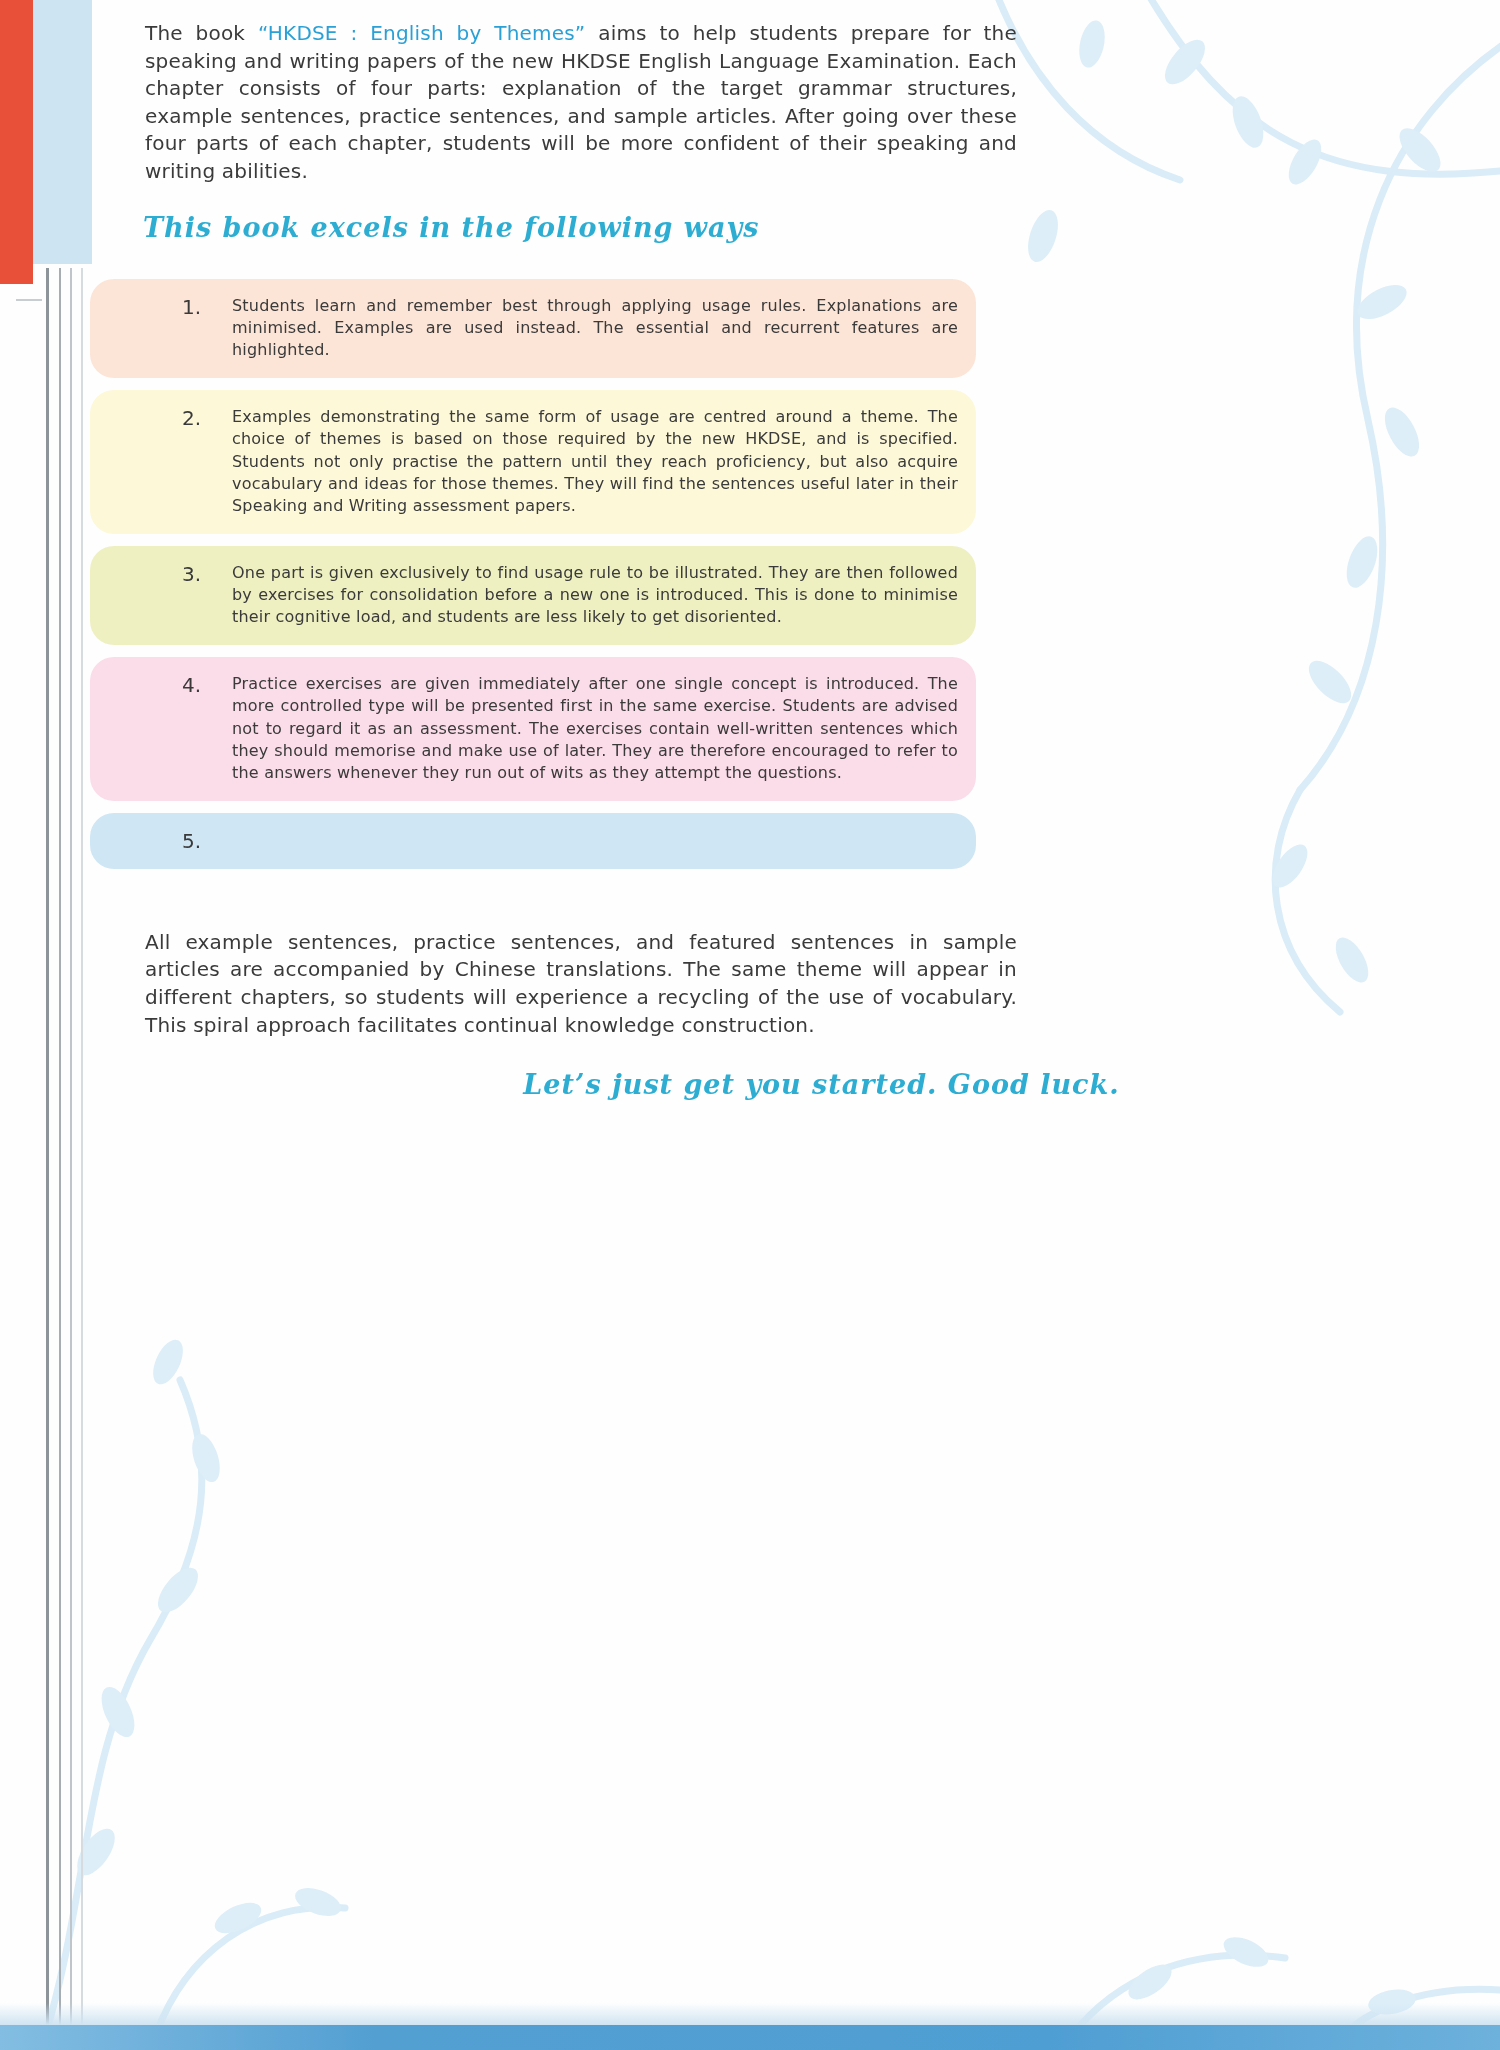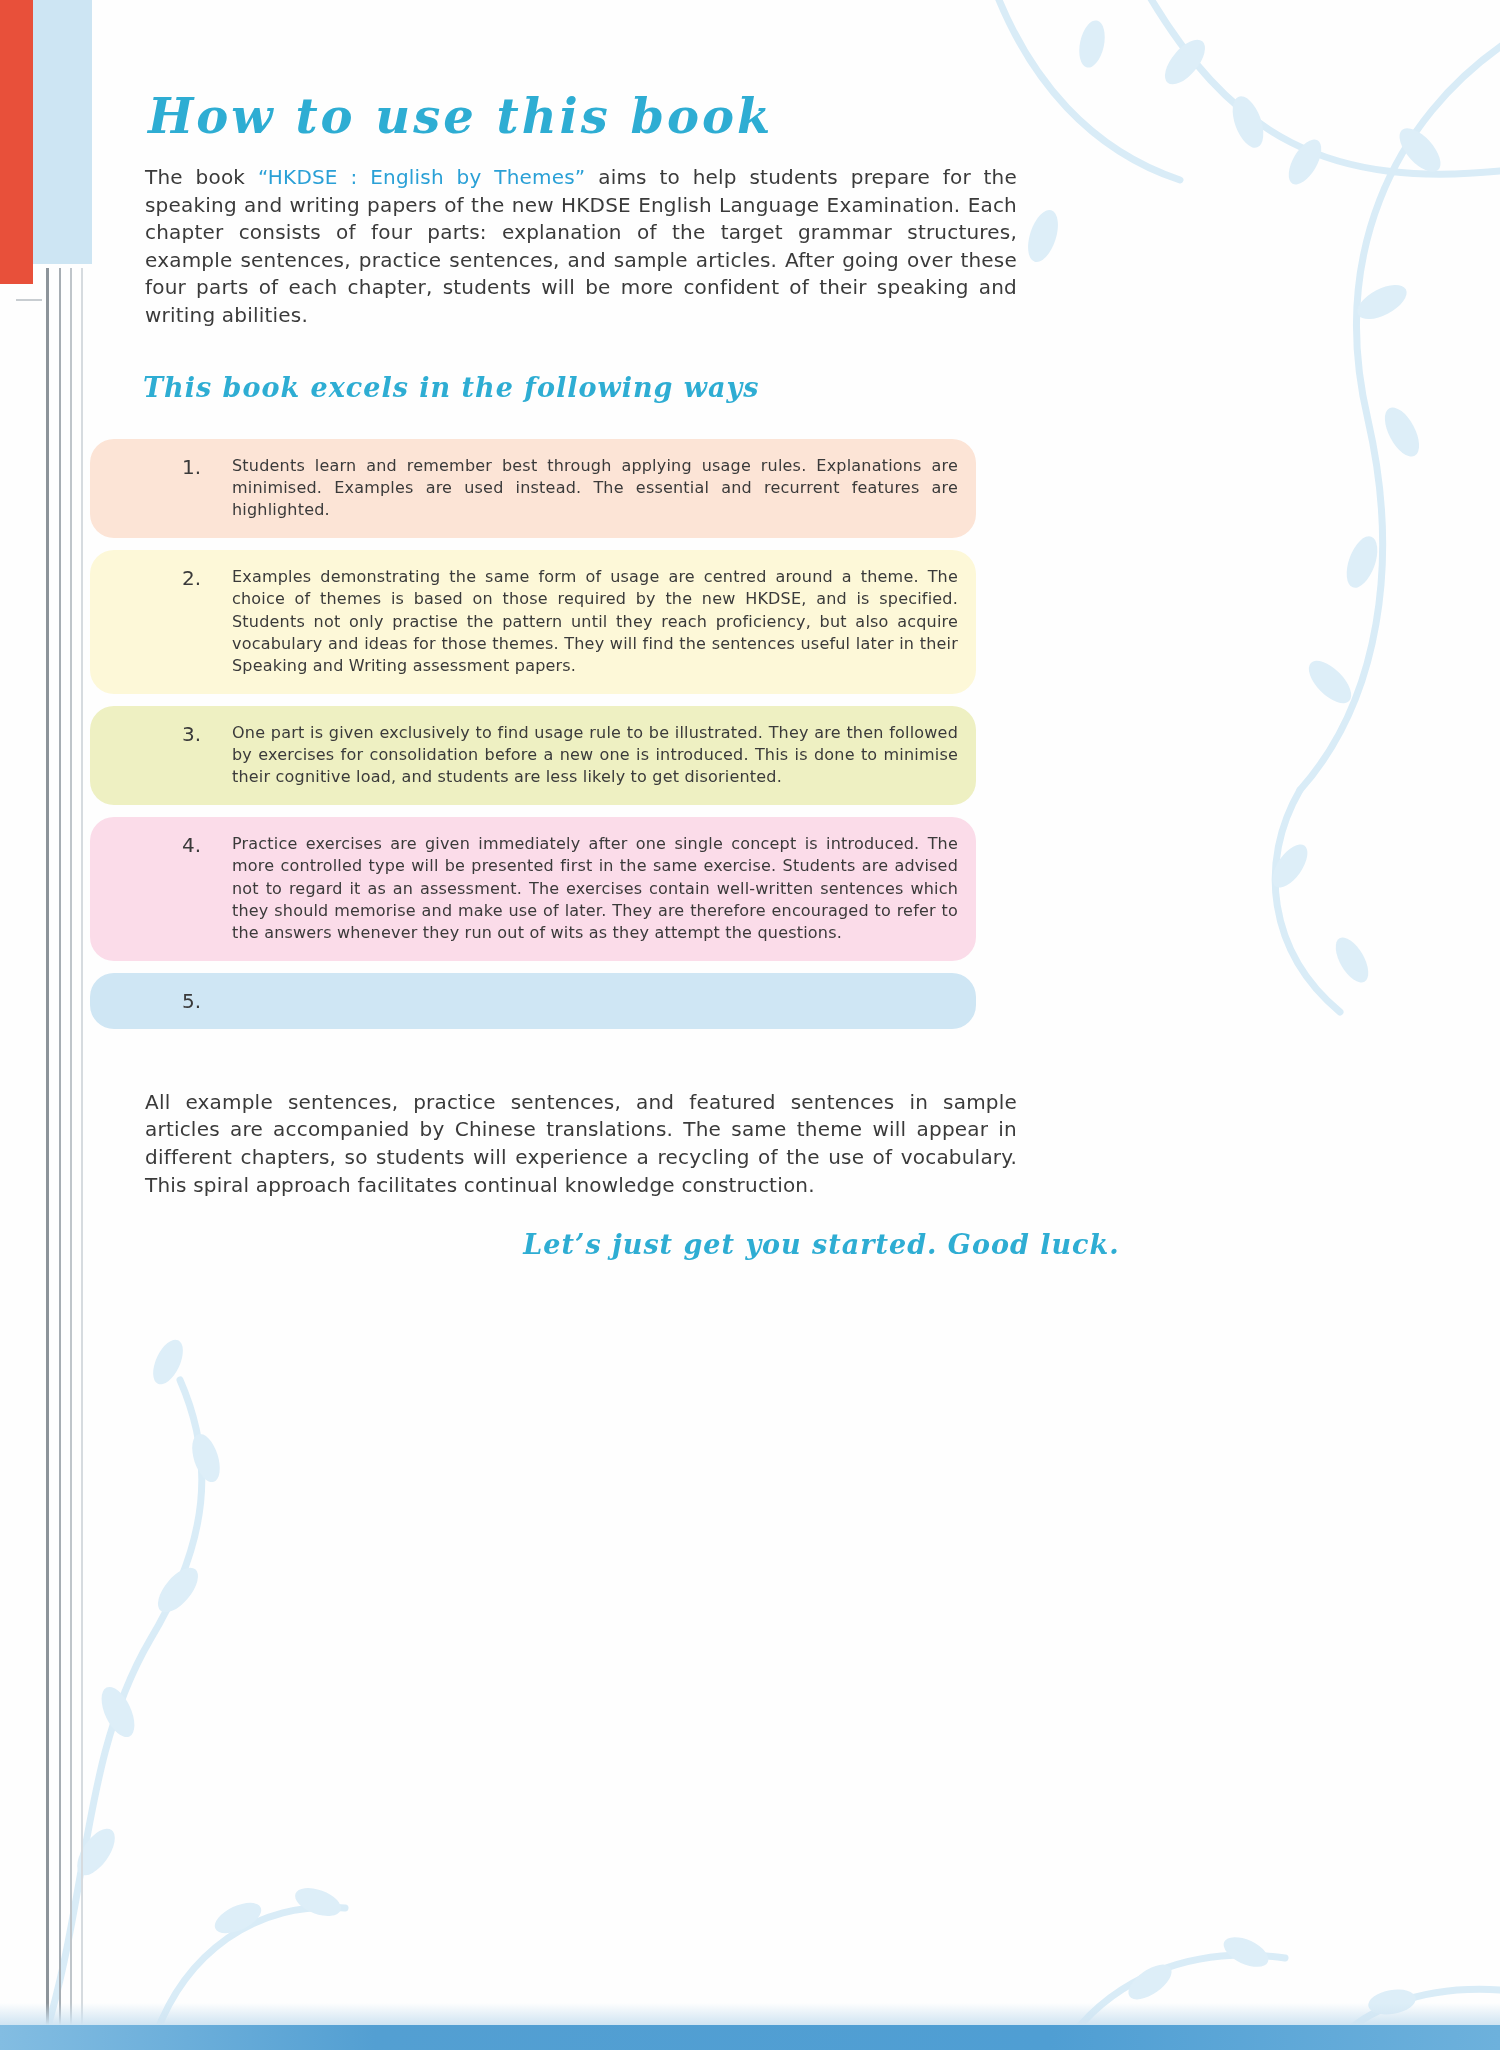--- a/index.html
+++ b/index.html
@@ -43,21 +43,21 @@
     margin:20px 0 2px 145px;width:872px;
     font-size:20px;line-height:1.38;color:#3a3a3a;
     text-align:justify;letter-spacing:0.2px;
   }
   .book-title{color:#2aa0d6;}
   .script-line{
     font-family:"DejaVu Serif","Liberation Serif",serif;
     font-style:italic;font-weight:bold;
     font-size:27px;color:#2eadd3;letter-spacing:1px;
   }
-  .subheading{margin:42px 0 0 143px;font-style:italic;}
+  .subheading{margin:26px 0 0 143px;font-style:italic;}
   .features{margin:36px 0 0 90px;width:886px;}
   .feature{
     display:flex;border-radius:24px;
     padding:16px 18px 16px 0;margin-bottom:12px;
     box-sizing:border-box;
   }
   .feature .num{
     flex:0 0 142px;box-sizing:border-box;padding-left:92px;
     font-size:20px;color:#3a3a3a;
   }
@@ -117,21 +117,20 @@
   <div class="spine-blue"></div>
   <div class="spine-red"></div>
   <div class="edge-line edge-1"></div>
   <div class="edge-line edge-2"></div>
   <div class="edge-line edge-3"></div>
   <div class="edge-line edge-4"></div>
   <div class="edge-tick"></div>
 
   <div class="content">
 
-    <h1 class="title">How to use this book</h1>
 
     <p class="intro"><span>The book </span><span class="book-title">“HKDSE : English by Themes”</span><span> aims to help students prepare for the speaking and writing papers of the new HKDSE English Language Examination. Each chapter consists of four parts: explanation of the target grammar structures, example sentences, practice sentences, and sample articles. After going over these four parts of each chapter, students will be more confident of their speaking and writing abilities.</span></p>
 
     <div class="script-line subheading">This book excels in the following ways</div>
 
     <div class="features">
 
       <div class="feature" style="background: rgb(252, 228, 214);">
         <span class="num">1.</span>
         <span class="txt">Students learn and remember best through applying usage rules. Explanations are minimised. Examples are used instead. The essential and recurrent features are highlighted.</span>

